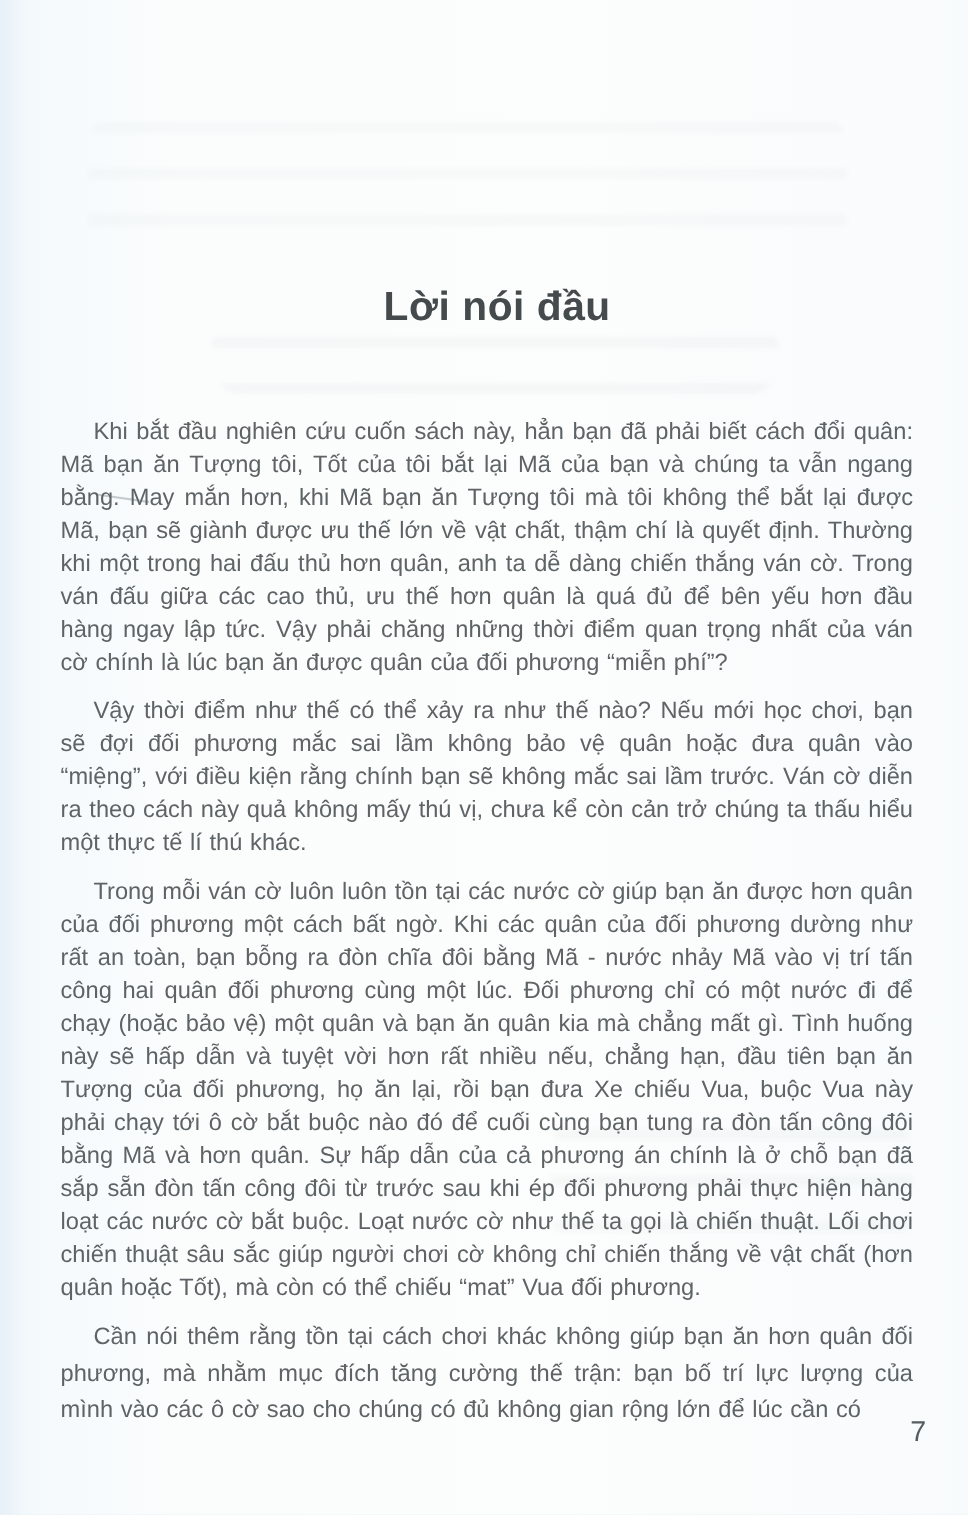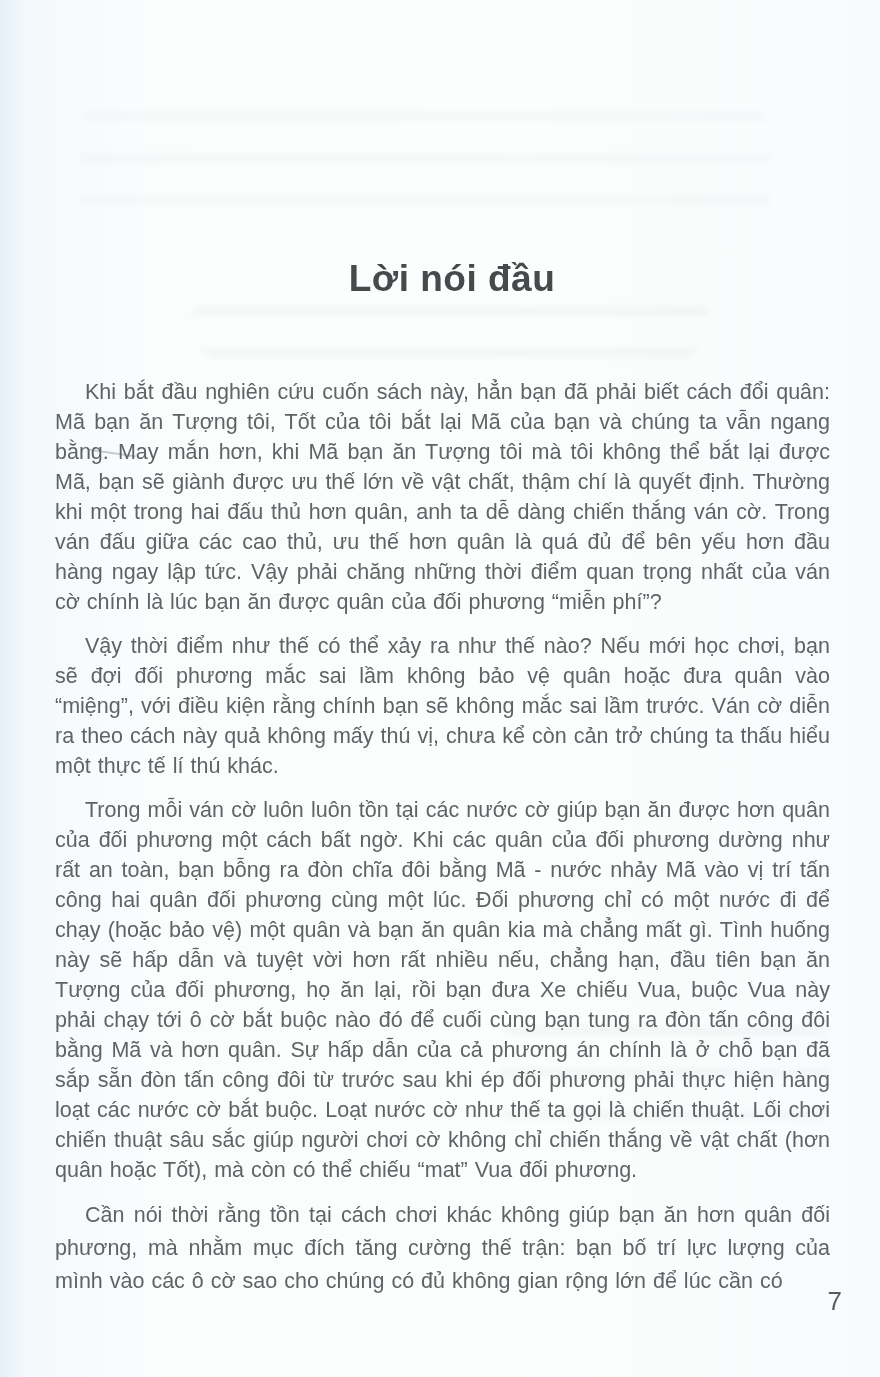--- a/index.html
+++ b/index.html
@@ -94,18 +94,18 @@
   <div class="bleed bleed-2"></div>
   <div class="bleed bleed-3"></div>
   <div class="scratch"></div>
 
   <h1 class="title">Lời nói đầu</h1>
 
   <div class="body-text">
     <p class="para">Khi bắt đầu nghiên cứu cuốn sách này, hẳn bạn đã phải biết cách đổi quân: Mã bạn ăn Tượng tôi, Tốt của tôi bắt lại Mã của bạn và chúng ta vẫn ngang bằng. May mắn hơn, khi Mã bạn ăn Tượng tôi mà tôi không thể bắt lại được Mã, bạn sẽ giành được ưu thế lớn về vật chất, thậm chí là quyết định. Thường khi một trong hai đấu thủ hơn quân, anh ta dễ dàng chiến thắng ván cờ. Trong ván đấu giữa các cao thủ, ưu thế hơn quân là quá đủ để bên yếu hơn đầu hàng ngay lập tức. Vậy phải chăng những thời điểm quan trọng nhất của ván cờ chính là lúc bạn ăn được quân của đối phương “miễn phí”?</p>
     <p class="para">Vậy thời điểm như thế có thể xảy ra như thế nào? Nếu mới học chơi, bạn sẽ đợi đối phương mắc sai lầm không bảo vệ quân hoặc đưa quân vào “miệng”, với điều kiện rằng chính bạn sẽ không mắc sai lầm trước. Ván cờ diễn ra theo cách này quả không mấy thú vị, chưa kể còn cản trở chúng ta thấu hiểu một thực tế lí thú khác.</p>
     <p class="para">Trong mỗi ván cờ luôn luôn tồn tại các nước cờ giúp bạn ăn được hơn quân của đối phương một cách bất ngờ. Khi các quân của đối phương dường như rất an toàn, bạn bỗng ra đòn chĩa đôi bằng Mã - nước nhảy Mã vào vị trí tấn công hai quân đối phương cùng một lúc. Đối phương chỉ có một nước đi để chạy (hoặc bảo vệ) một quân và bạn ăn quân kia mà chẳng mất gì. Tình huống này sẽ hấp dẫn và tuyệt vời hơn rất nhiều nếu, chẳng hạn, đầu tiên bạn ăn Tượng của đối phương, họ ăn lại, rồi bạn đưa Xe chiếu Vua, buộc Vua này phải chạy tới ô cờ bắt buộc nào đó để cuối cùng bạn tung ra đòn tấn công đôi bằng Mã và hơn quân. Sự hấp dẫn của cả phương án chính là ở chỗ bạn đã sắp sẵn đòn tấn công đôi từ trước sau khi ép đối phương phải thực hiện hàng loạt các nước cờ bắt buộc. Loạt nước cờ như thế ta gọi là chiến thuật. Lối chơi chiến thuật sâu sắc giúp người chơi cờ không chỉ chiến thắng về vật chất (hơn quân hoặc Tốt), mà còn có thể chiếu “mat” Vua đối phương.</p>
-    <p class="para">Cần nói thời rằng tồn tại cách chơi khác không giúp bạn ăn hơn quân đối phương, mà nhằm mục đích tăng cường thế trận: bạn bố trí lực lượng của mình vào các ô cờ sao cho chúng có đủ không gian rộng lớn để lúc cần có</p>
+    <p class="para">Cần nói thêm rằng tồn tại cách chơi khác không giúp bạn ăn hơn quân đối phương, mà nhằm mục đích tăng cường thế trận: bạn bố trí lực lượng của mình vào các ô cờ sao cho chúng có đủ không gian rộng lớn để lúc cần có</p>
   </div>
 
   <div class="page-number">7</div>
 
 </div>
 
 </body></html>

